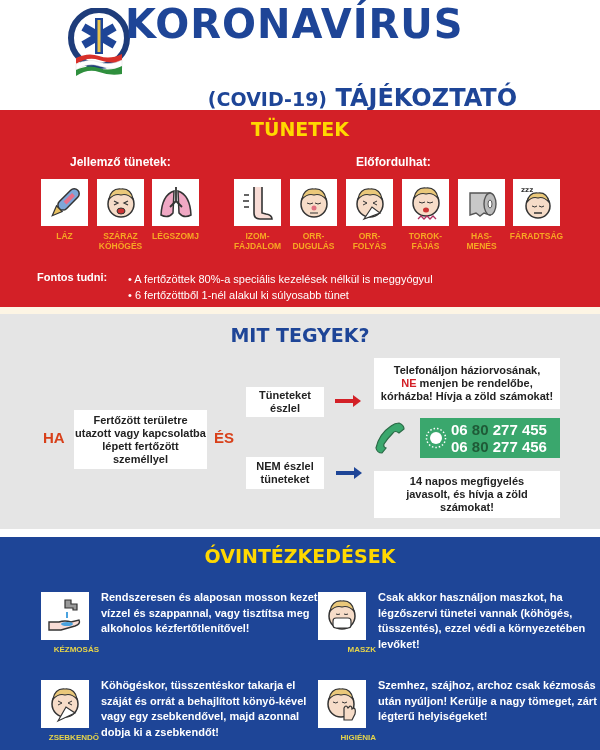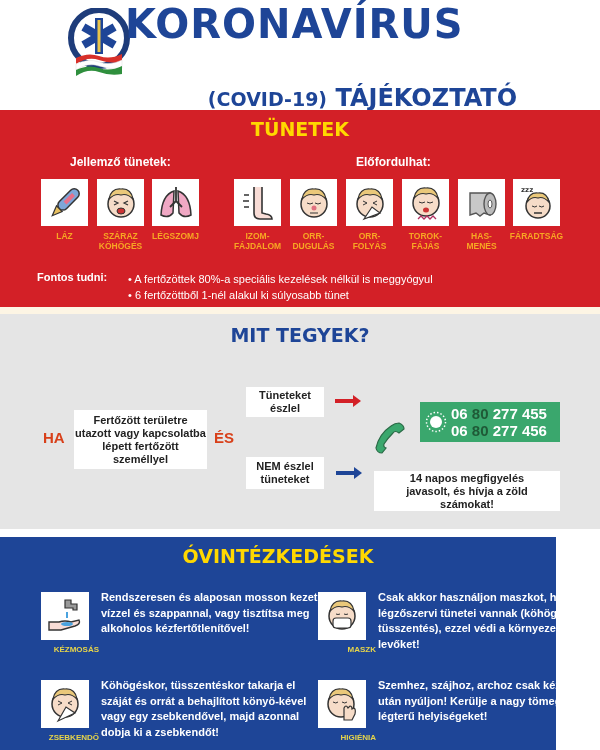--- a/index.html
+++ b/index.html
@@ -32,29 +32,29 @@
   .gap1 { position: absolute; left: 0; top: 307px; width: 600px; height: 7px; background: #fdf5e4; }
 
   
   .yellow { position: absolute; left: 0; top: 314px; width: 600px; height: 215px; background: #e5e5e5; }
   .yellow .sec-title { top: 10px; font-size: 19px; color: #1e4597; }
   .ha { position: absolute; left: 43px; top: 115px; font-size: 15px; font-weight: bold; color: #d8401a; }
   .es { position: absolute; left: 214px; top: 115px; font-size: 15px; font-weight: bold; color: #d8401a; }
   .wbox { position: absolute; background: #fff; text-align: center; font-weight: bold; color: #222; font-size: 11px; line-height: 13px; display: flex; align-items: center; justify-content: center; }
   .arrow { position: absolute; height: 4px; }
   .arrow::after { content: ""; position: absolute; right: -6px; top: -4px; border-left: 8px solid; border-left-color: inherit; border-top: 6px solid transparent; border-bottom: 6px solid transparent; }
-  .phones { position: absolute; left: 420px; top: 88px; width: 140px; height: 40px; background: #3aa76d; display: flex; align-items: center; text-align: center; }
+  .phones { position: absolute; left: 420px; top: 104px; width: 140px; height: 40px; background: #3aa76d; display: flex; align-items: center; text-align: center; }
   .phones .nums { font-size: 15px; font-weight: bold; color: #fff; line-height: 17px; margin-left: 4px; }
   .phones .dk { color: #1f5a37; }
   .ne { color: #d32027; }
 
   .gap2 { position: absolute; left: 0; top: 529px; width: 600px; height: 8px; background: #fff; }
 
   
-  .blue { position: absolute; left: 0; top: 537px; width: 556px; height: 213px; background: #1e4597; padding-left: 24px; }
+  .blue { position: absolute; left: 0; top: 537px; width: 600px; height: 213px; background: #1e4597; padding-left: 24px; }
   .blue .sec-title { top: 8px; font-size: 19px; color: #ffd800; }
   .prec { position: absolute; }
   .prec .pbox { position: absolute; left: 0; top: 0; width: 48px; height: 48px; background: #fff; display: flex; align-items: center; justify-content: center; }
   .prec .plbl { position: absolute; left: -10px; width: 68px; top: 53px; text-align: right; font-size: 8px; font-weight: bold; color: #e6d44a; }
   .prec .ptxt { position: absolute; left: 60px; top: -2px; width: 220px; font-size: 11px; font-weight: bold; color: #fff; line-height: 15.5px; }
 </style>
 </head>
 <body>
 
 <div class="header">
@@ -205,20 +205,25 @@
   <div class="ha">HA</div>
   <div class="wbox" style="left:74px; top:96px; width:133px; height:59px;">Fertőzött területre utazott vagy kapcsolatba lépett fertőzött személlyel</div>
   <div class="es">ÉS</div>
 
   <div class="wbox" style="left:246px; top:73px; width:78px; height:30px;">Tüneteket észlel</div>
   <div class="wbox" style="left:246px; top:143px; width:78px; height:32px;">NEM észlel tüneteket</div>
 
   <div class="arrow" style="left:335px; top:85px; width:20px; background:#d32027; border-color:#d32027;"></div>
   <div class="arrow" style="left:336px; top:157px; width:20px; background:#1e4597; border-color:#1e4597;"></div>
 
+  <div class="wbox" style="left:374px; top:44px; width:186px; height:51px; flex-direction:column;">
+    <div>Telefonáljon háziorvosának,</div>
+    <div><span class="ne">NE</span><span> menjen be rendelőbe,</span></div>
+    <div>kórházba! Hívja a zöld számokat!</div>
+  </div>
 
   <div style="position:absolute; left:373px; top:106px; width:34px; height:34px;">
     <svg width="34" height="34" viewBox="0 0 34 34">
         <path d="M26 3 Q31 5 31 9 L26 13 Q22 10 20 13 Q14 19 11 24 Q10 27 13 28 L9 33 Q4 33 3 28 Q6 14 18 6 Q22 3 26 3Z" fill="#3aa76d" stroke="#2a6a46" stroke-width="1.2"></path>
       </svg>
   </div>
 
   <div class="phones">
     <span style="margin-left:5px; display:inline-block; width:22px; height:22px;">
       <svg width="22" height="22" viewBox="0 0 22 22">
@@ -227,21 +232,21 @@
             <circle cx="11" cy="11" r="9.5" fill="none"></circle>
           </g>
         </svg>
     </span>
     <div class="nums">
       <div><span>06</span> <span class="dk">80</span> <span>277 455</span></div>
       <div><span>06</span> <span class="dk">80</span> <span>277 456</span></div>
     </div>
   </div>
 
-  <div class="wbox" style="left:374px; top:157px; width:186px; height:40px; padding:0 20px;">14 napos megfigyelés javasolt, és hívja a zöld számokat!</div>
+  <div class="wbox" style="left:374px; top:157px; width:186px; height:47px; padding:0 20px;">14 napos megfigyelés javasolt, és hívja a zöld számokat!</div>
 </div>
 
 <div class="gap2"></div>
 
 <div class="blue">
   <div class="sec-title">ÓVINTÉZKEDÉSEK</div>
 
   <div class="prec" style="left:41px; top:55px;">
     <div class="pbox">
       <svg width="40" height="40" viewBox="0 0 40 40">

